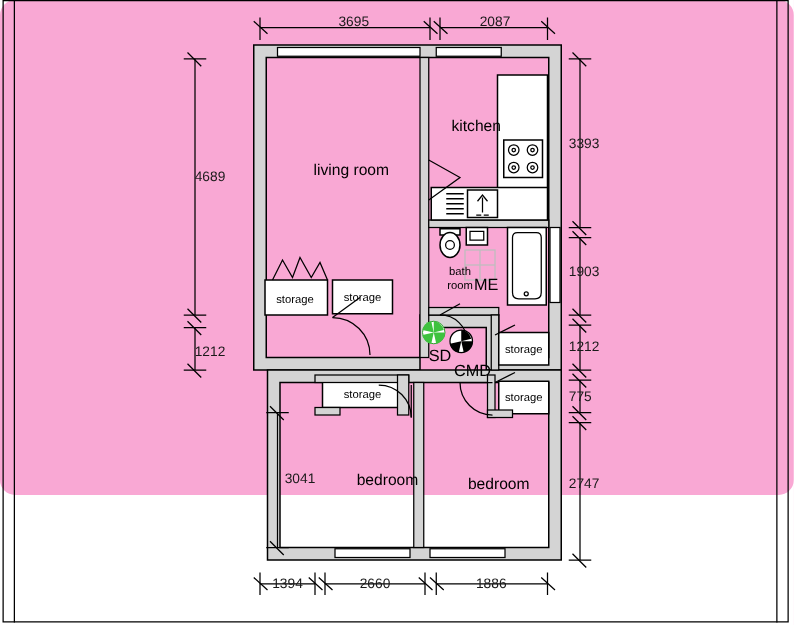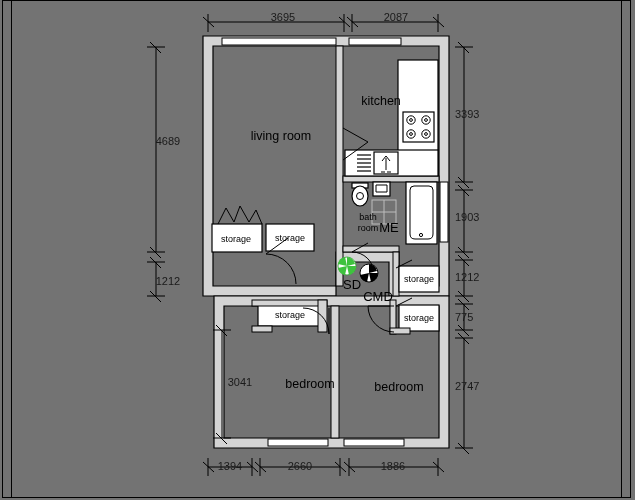--- a/index.html
+++ b/index.html
@@ -1,18 +1,18 @@
 <!DOCTYPE html>
 <html><head>
 <meta charset="utf-8">
 <style>
   html,body{margin:0;padding:0;background:#ffffff;}
   body{width:635px;height:500px;overflow:hidden;
        font-family:"Liberation Sans","DejaVu Sans",sans-serif;}
-  #page{position:relative;width:635px;height:500px;background:#737373;box-sizing:border-box;}
+  #page{position:relative;width:635px;height:396px;background:#f9a8d4;box-sizing:border-box;border-radius:12px;}
   #outer-border{position:absolute;left:2px;top:0px;width:629px;height:498px;
        border:1px solid #000;box-sizing:border-box;}
   #inner-border{position:absolute;left:11px;top:0px;width:611px;height:498px;
        border-left:1px solid #000;border-right:1px solid #000;box-sizing:border-box;}
   svg{position:absolute;left:0;top:0;}
   .dimtxt{font-family:"Liberation Sans","DejaVu Sans",sans-serif;font-size:11px;fill:#1a1a1a;}
   .roomtxt{font-family:"Liberation Sans","DejaVu Sans",sans-serif;font-size:12.5px;fill:#000;}
   .smalltxt{font-family:"Liberation Sans","DejaVu Sans",sans-serif;font-size:9px;fill:#000;}
   .devtxt{font-family:"Liberation Sans","DejaVu Sans",sans-serif;font-size:13px;fill:#000;}
   .wall{fill:#d4d4d4;stroke:#000;stroke-width:1.2;}

